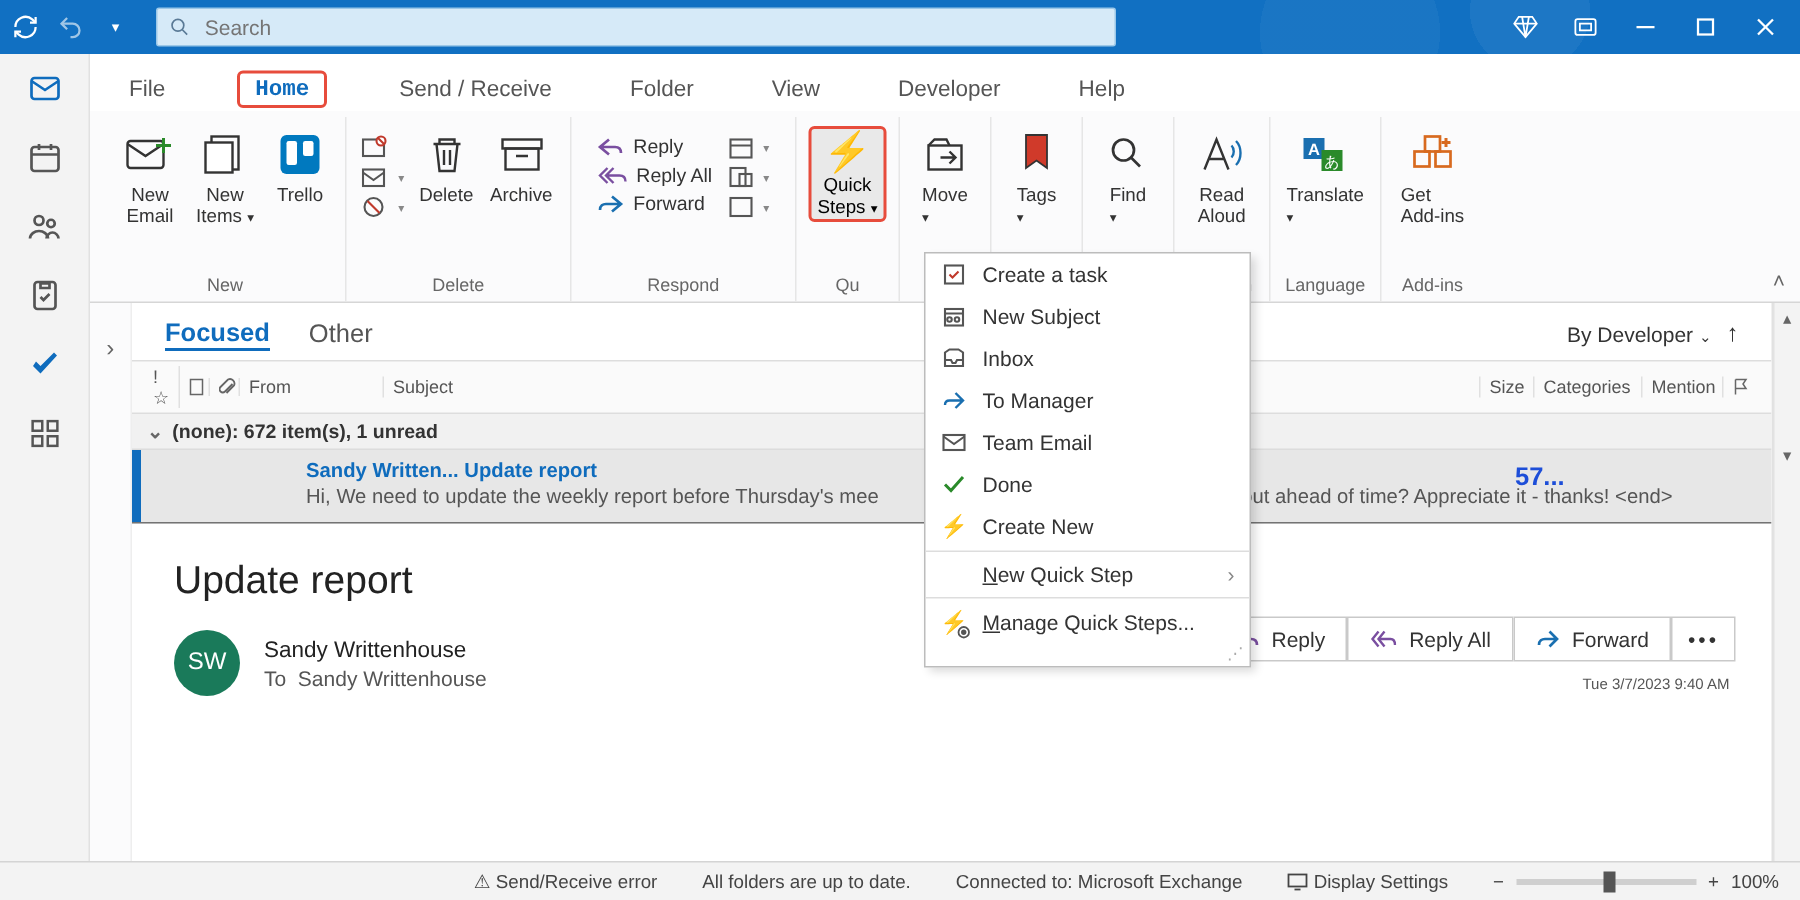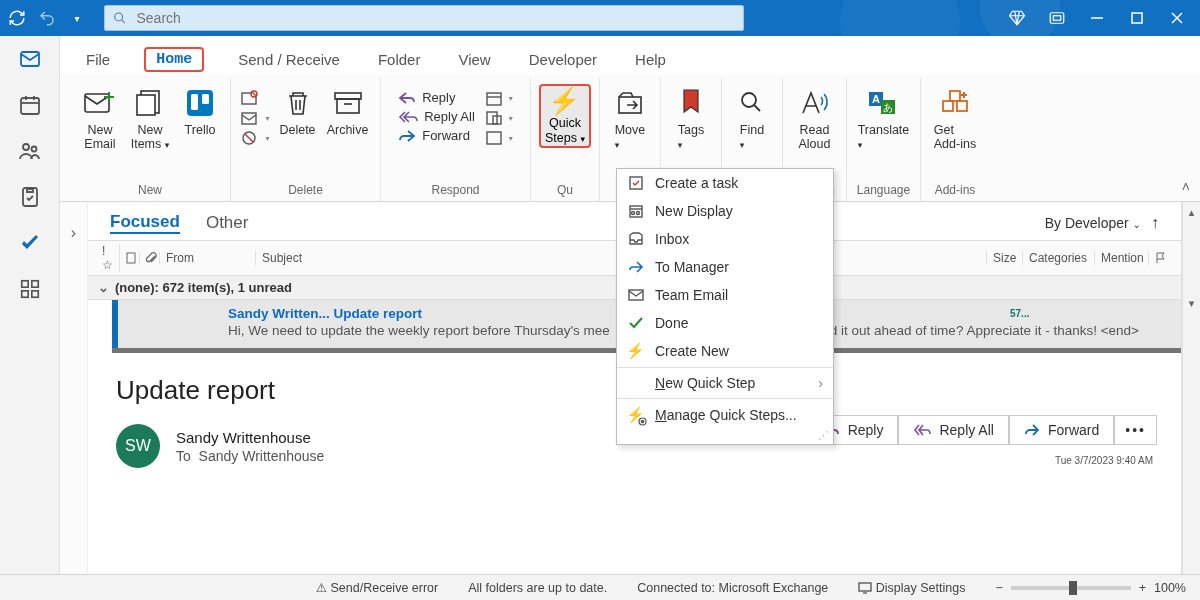--- a/index.html
+++ b/index.html
@@ -11,21 +11,21 @@
 .titlebar .tb-left { display: flex; align-items: center; gap: 12px; }
 .titlebar .tb-icon { width: 18px; height: 18px; display: flex; align-items: center; justify-content: center; }
 .searchbox { flex: 0 0 640px; margin-left: 18px; height: 26px; background: #d6eaf8; border: 1px solid #9cc8e8; border-radius: 2px; display: flex; align-items: center; padding: 0 8px; gap: 10px; }
 .searchbox input { background: transparent; border: none; outline: none; font-size: 14px; width: 100%; color: #333; }
 .tb-right { margin-left: auto; display: flex; align-items: center; gap: 22px; padding-right: 6px; }
 .app { display: flex; height: calc(100% - 36px - 26px); }
 .leftnav { width: 60px; background: #f3f3f3; border-right: 1px solid #e1e1e1; display: flex; flex-direction: column; align-items: center; padding-top: 10px; gap: 20px; }
 .leftnav .nav-i { width: 26px; height: 26px; color: #444; display:flex; align-items:center; justify-content:center; }
 .leftnav .nav-i.active { color: #0f6cbd; }
 .main { flex: 1; display: flex; flex-direction: column; position: relative; }
-.menubar { height: 30px; display: flex; align-items: center; gap: 30px; padding: 0 22px; font-size: 15px; color: #555; margin-top: 8px; }
+.menubar { height: 30px; display: flex; align-items: center; gap: 44px; padding: 0 22px; font-size: 15px; color: #555; margin-top: 8px; }
 .menubar .mitem { padding: 2px 4px; cursor: default; }
 .menubar .mitem.active { color: #0f6cbd; font-weight: 600; font-family: Liberation Mono, monospace; }
 .menubar .highlight-box { border: 2px solid #e74c3c; border-radius: 4px; padding: 2px 10px; }
 .ribbon { height: 128px; border-bottom: 1px solid #d6d6d6; display: flex; padding: 4px 10px 0 10px; background:#fbfbfc; position:relative; }
 .rgroup { display: flex; flex-direction: column; align-items: center; border-right: 1px solid #e6e6e6; padding: 0 8px; }
 .rgroup-content { flex: 1; display: flex; gap: 6px; align-items: flex-start; padding-top: 6px; }
 .rgroup-label { font-size: 12px; color: #666; padding: 2px 0 4px 0; }
 .rbtn { display: flex; flex-direction: column; align-items: center; gap: 3px; font-size: 12.5px; color: #333; min-width: 44px; padding-top:2px; }
 .rbtn .ri { width: 34px; height: 34px; display:flex; align-items:center; justify-content:center; color:#444; }
 .rsplit { display:flex; flex-direction:column; gap:4px; padding-top:6px; font-size:13px; color:#333; }
@@ -44,26 +44,26 @@
 .content { flex:1; display:flex; overflow:hidden; position:relative; }
 .expand-col { width:28px; display:flex; align-items:flex-start; justify-content:center; padding-top:22px; color:#666; background:#fbfbfc; border-right:1px solid #eee; }
 .listpane { flex:1; display:flex; flex-direction:column; overflow:hidden; border-right:1px solid #e1e1e1; }
 .tabs { display:flex; gap:26px; padding:10px 22px 6px 22px; font-size:17px; align-items:center; }
 .tabs .t { color:#555; }
 .tabs .t.active { color:#0f6cbd; border-bottom:2px solid #0f6cbd; padding-bottom:0; font-weight:700; }
 .tabs .right { margin-left:auto; display:flex; align-items:center; gap:10px; font-size:14px; color:#333; }
 .col-headers { display:flex; font-size:12px; color:#555; border-top:1px solid #ddd; border-bottom:1px solid #ddd; background:#fafafa; padding:3px 8px; gap:0; align-items:center; }
 .col-headers .ch { border-right:1px solid #e0e0e0; padding:0 6px; }
 .group-row { background:#f1f1f1; border-bottom:1px solid #dcdcdc; padding:4px 10px; font-size:13px; font-weight:700; color:#333; display:flex; align-items:center; gap:6px; }
-.mail-row { display:flex; border-bottom:5px solid #737373; background:#e7e7e7;margin-left:24px; }
+.mail-row { display:flex; border-bottom:1px solid #737373; background:#e7e7e7; }
 .mail-row .bluebar { width:6px; background:#0f6cbd; }
 .mail-row .body { flex:1; padding:6px 12px 10px 110px; font-size:13.5px; color:#333; }
 .mail-row .body .l1 { color:#0f6cbd; font-weight:700; }
 .mail-row .body .l2 { color:#555; margin-top:2px; }
-.mail-row .sizecol { position:absolute; left:922px; top:106px; color:#0f766e; font-weight:700; font-size:10px; }
+.mail-row .sizecol { position:absolute; left:922px; top:106px; color:#1d4ed8; font-weight:700; font-size:17px; }
 .reading { padding:22px 28px 12px 28px; position:relative; }
 .reading h1 { font-size:26px; font-weight:400; color:#222; margin-bottom:18px; }
 .reading .hdr { display:flex; align-items:center; gap:16px; }
 .reading .avatar { width:44px; height:44px; border-radius:50%; background:#1a7a5a; color:#fff; display:flex; align-items:center; justify-content:center; font-size:16px; }
 .reading .who { font-size:15px; color:#222; }
 .reading .to { font-size:14px; color:#555; margin-top:2px; }
 .reading .actions { position:absolute; right:24px; top:62px; display:flex; gap:0; }
 .reading .actions .ab { border:1px solid #c9c9c9; padding:6px 14px; font-size:14px; display:flex; align-items:center; gap:8px; color:#333; background:#fff; }
 .reading .ts { position:absolute; right:28px; top:102px; font-size:10px; color:#555; }
 .scrollbar { width:18px; background:#f3f3f3; border-left:1px solid #e2e2e2; display:flex; flex-direction:column; align-items:center; padding:4px 0; gap:4px; font-size:11px; color:#666; }
@@ -536,21 +536,21 @@
     </div>
   <div class="di">
       <span class="g">
         <svg width="16" height="16" viewBox="0 0 16 16" fill="none" stroke="#555" stroke-width="1.4">
           <rect x="2" y="3" width="12" height="11"></rect>
           <line x1="2" y1="6" x2="14" y2="6"></line>
           <circle cx="5" cy="10" r="1.5"></circle>
           <circle cx="10" cy="10" r="1.5"></circle>
         </svg>
       </span>
-      <span>New Display</span>
+      <span>New Subject</span>
     </div>
   <div class="di">
       <span class="g">
         <svg width="16" height="16" viewBox="0 0 16 16" fill="none" stroke="#555" stroke-width="1.4">
           <path d="M2 4l3-2h6l3 2v9H2z"></path>
           <path d="M2 9h4l1 2h2l1-2h4"></path>
         </svg>
       </span>
       <span>Inbox</span>
     </div>

